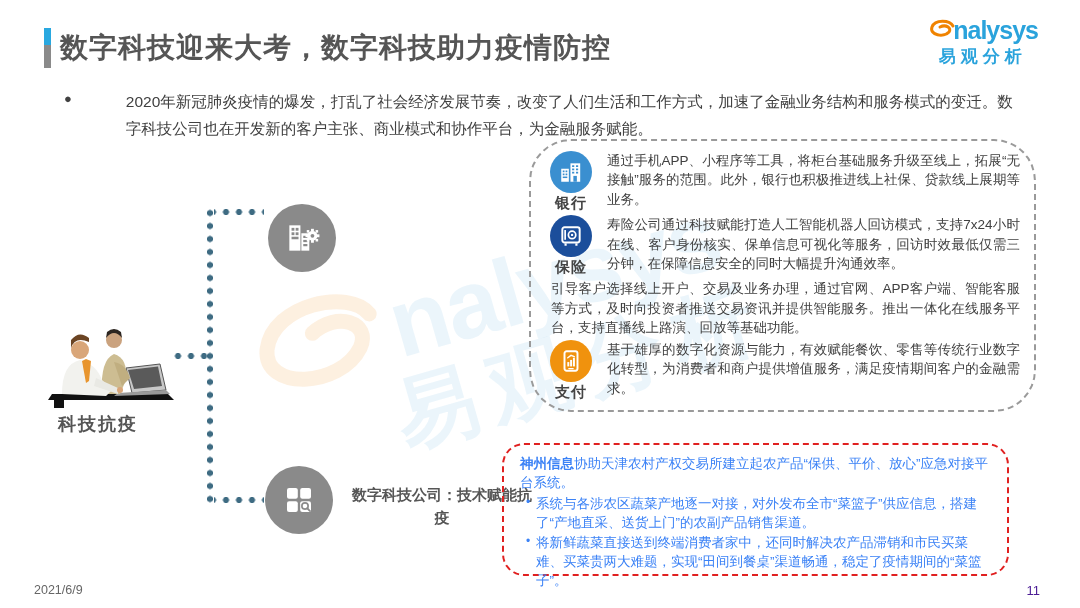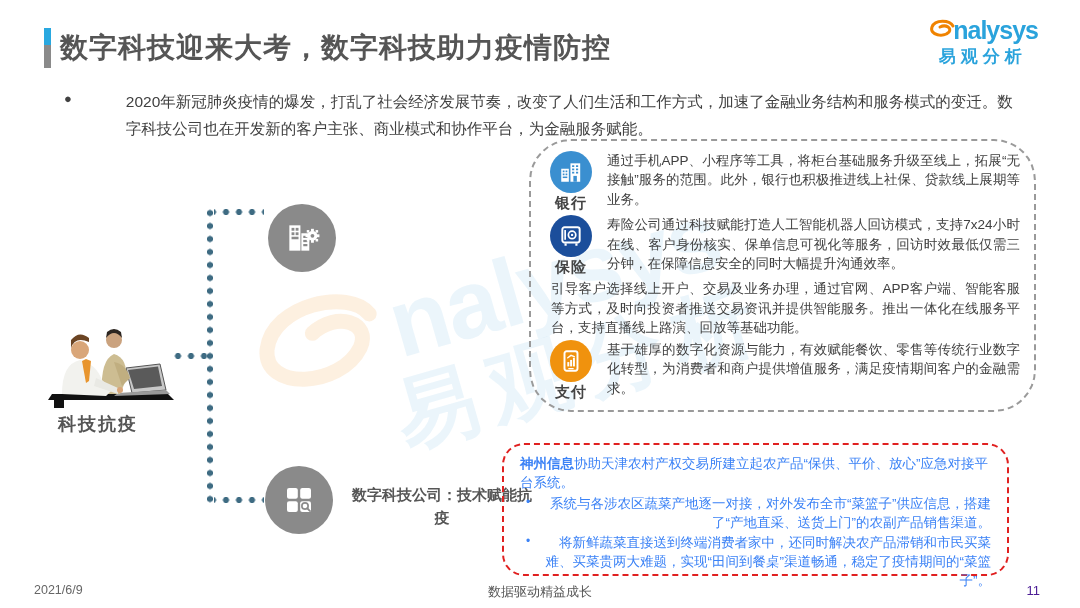--- a/index.html
+++ b/index.html
@@ -62,21 +62,21 @@
   .ftext{flex:1;font-size:13.5px;line-height:1.44;color:#404040;padding-left:8px;text-align:justify;}
 
   
   .case-box{position:absolute;left:502px;top:443px;width:507px;height:133px;border:2px dashed #e02020;
             border-radius:22px;z-index:2;box-sizing:border-box;padding:9px 16px;background:transparent;
             font-size:13.5px;line-height:1.42;color:#3b82f6;}
   .case-lead b{font-weight:bold;}
   .case-bullets{margin:2px 0 0 0;padding:0;list-style:none;}
   .case-bullets li{display:flex;}
   .case-bullets .b-dot{flex:0 0 16px;text-align:center;font-size:12px;}
-  .case-bullets .b-txt{flex:1;text-align:right;}
+  .case-bullets .b-txt{flex:1;}
 
   
   .footer-date{position:absolute;left:34px;top:583px;font-size:12.5px;color:#666;z-index:2;text-align:right;}
   .footer-center{position:absolute;left:0;top:583px;width:1080px;text-align:center;font-size:13px;color:#555;z-index:2;}
   .footer-page{position:absolute;right:40px;top:583px;font-size:13px;color:#4c1d95;z-index:2;}
 </style>
 </head>
 <body>
 
 <div id="slide">
@@ -259,17 +259,16 @@
         <span class="b-dot">•</span>
         <span class="b-txt">系统与各涉农区蔬菜产地逐一对接，对外发布全市“菜篮子”供应信息，搭建了“产地直采、送货上门”的农副产品销售渠道。</span>
       </li>
       <li>
         <span class="b-dot">•</span>
         <span class="b-txt">将新鲜蔬菜直接送到终端消费者家中，还同时解决农产品滞销和市民买菜难、买菜贵两大难题，实现“田间到餐桌”渠道畅通，稳定了疫情期间的“菜篮子”。</span>
       </li>
     </ul>
   </div>
 
-  <div class="footer-center">数据驱动精益成长</div>
   <div class="footer-date">2021/6/9</div>
   <div class="footer-page">11</div>
 
 </div>
 
 </body></html>

